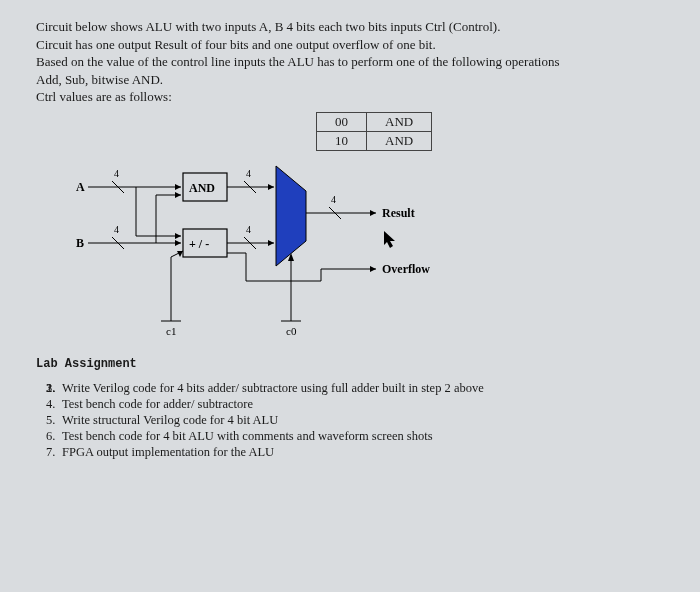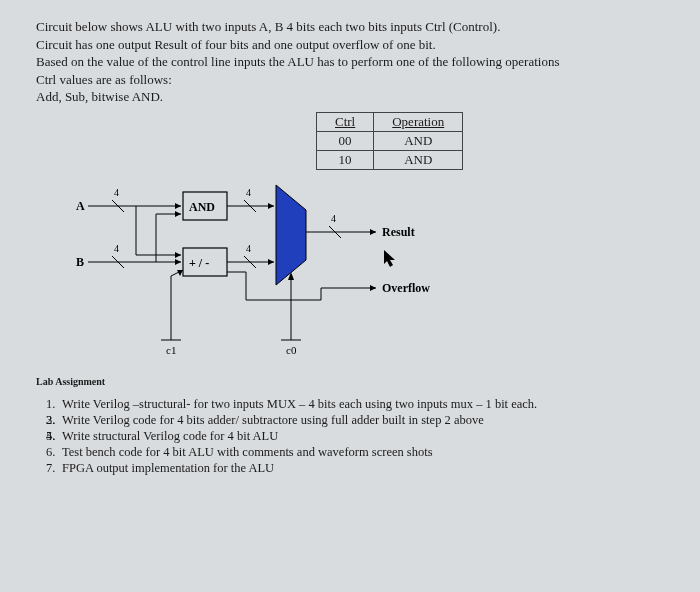--- a/index.html
+++ b/index.html
@@ -37,23 +37,24 @@
     }
     .diagram {
       width: 380px;
       height: 190px;
       margin-left: 40px;
       margin-top: 2px;
       position: relative;
     }
     .lab-title {
       font-weight: bold;
-      font-size: 10px;
+      font-size: 12px;
       margin-top: 6px;
       margin-bottom: 10px;
+      font-family: Liberation Mono, monospace;
     }
     .lab-list {
       list-style: none;
       padding-left: 10px;
       font-size: 12.5px;
     }
     .lab-list li {
       margin-bottom: 1px;
       padding-left: 16px;
       position: relative;
@@ -66,30 +67,26 @@
       position: absolute;
     }
   </style>
 </head>
 <body>
 
 <div class="intro">
   <p>Circuit below shows ALU with two inputs A, B 4 bits each two bits inputs Ctrl (Control).</p>
   <p>Circuit has one output Result of four bits and one output overflow of one bit.</p>
   <p>Based on the value of the control line inputs the ALU has to perform one of the following operations</p>
+  <p>Add, Sub, bitwise AND.</p>
   <p>Ctrl values are as follows:</p>
-  <p>Add, Sub, bitwise AND.</p>
 </div>
 
 <table class="ctrl-table">
   <tbody>
-      <tr>
-    <th>Ctrl</th>
-    <th>Operation</th>
-  </tr>
   <tr>
     <td>00</td>
     <td>AND</td>
   </tr>
   <tr>
     <td>10</td>
     <td>AND</td>
   </tr>
 </tbody>
   </table>
@@ -163,20 +160,20 @@
 
   
   <svg class="cursor-arrow" style="left:308px; top:70px;" width="14" height="18">
     <polygon points="0,0 0,14 3,11 6,17 9,15 6,10 11,10" fill="#000"></polygon>
   </svg>
 </div>
 
 <div class="lab-title">Lab Assignment</div>
 
 <ol class="lab-list">
-  <li><span class="num">1.</span><span>Write Verilog –structural- for two inputs MUX – 4 bits each using two inputs mux – 1 bit each.</span></li>
+  <li><span class="num">1.</span></li>
   <li><span class="num">2.</span></li>
   <li><span class="num">3.</span><span>Write Verilog code for 4 bits adder/ subtractore using full adder built in step 2 above</span></li>
-  <li><span class="num">4.</span></li>
+  <li><span class="num">4.</span><span>Test bench code for adder/ subtractore</span></li>
   <li><span class="num">5.</span><span>Write structural Verilog code for 4 bit ALU</span></li>
   <li><span class="num">6.</span><span>Test bench code for 4 bit ALU with comments and waveform screen shots</span></li>
   <li><span class="num">7.</span><span>FPGA output implementation for the ALU</span></li>
 </ol>
 
 </body></html>

